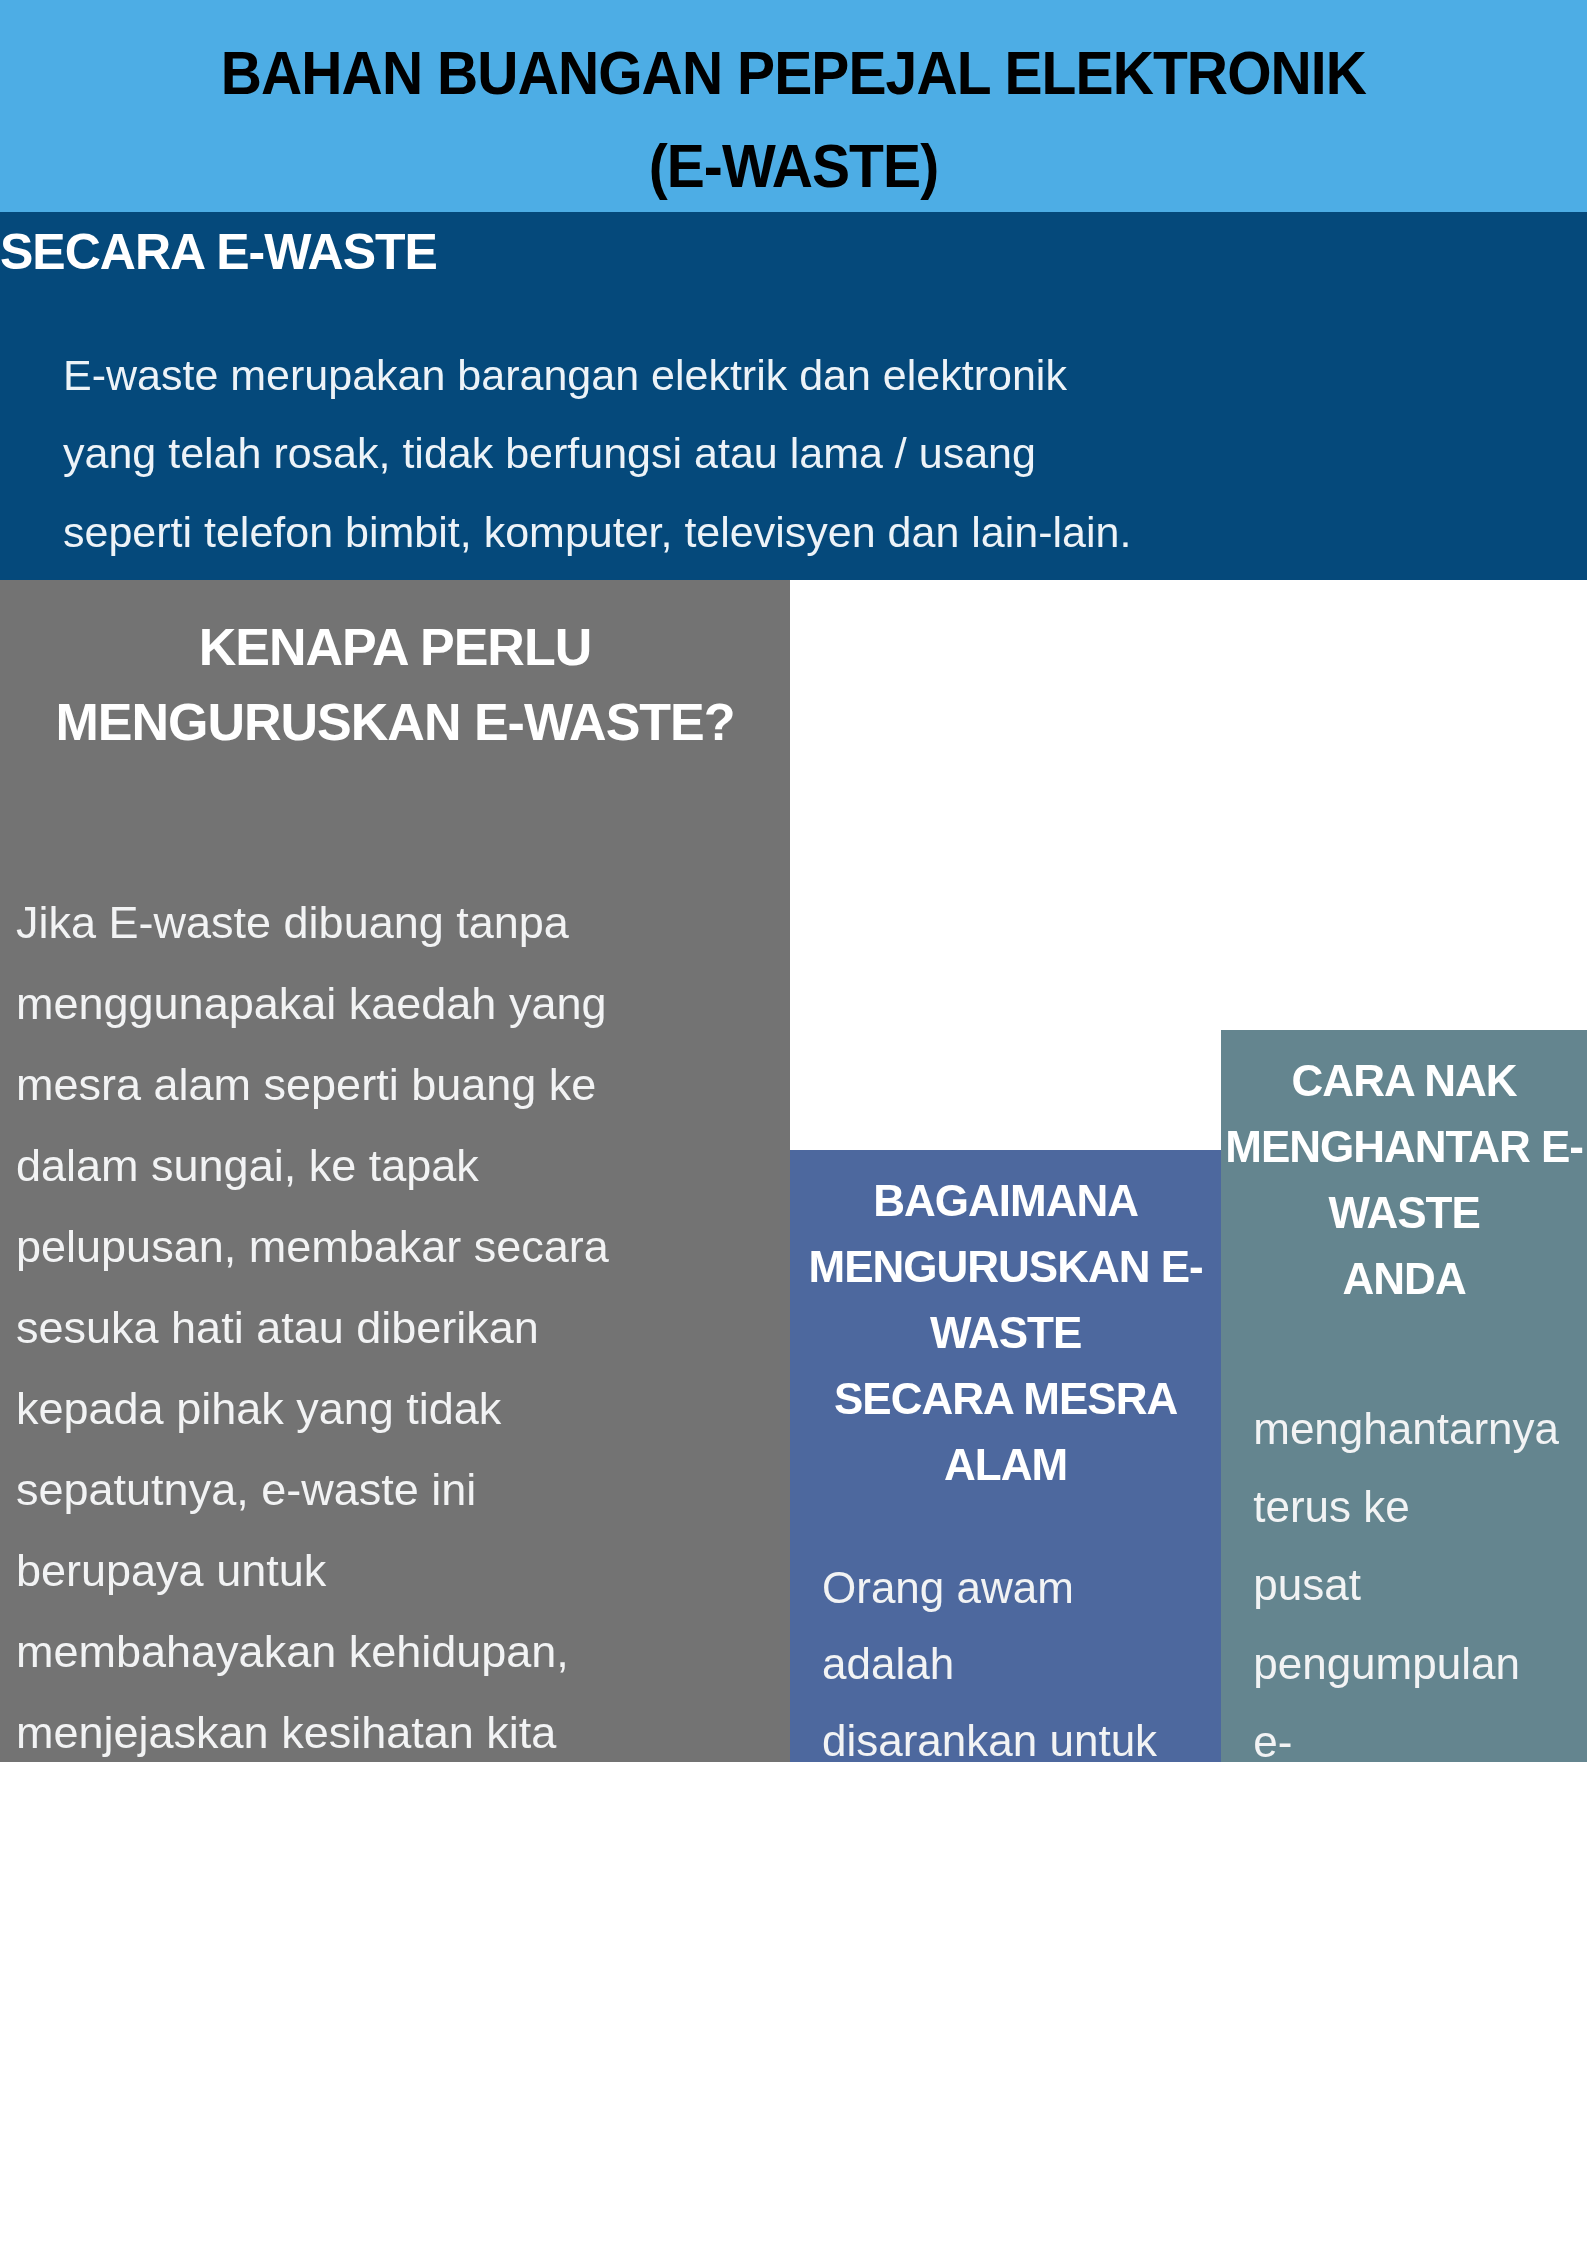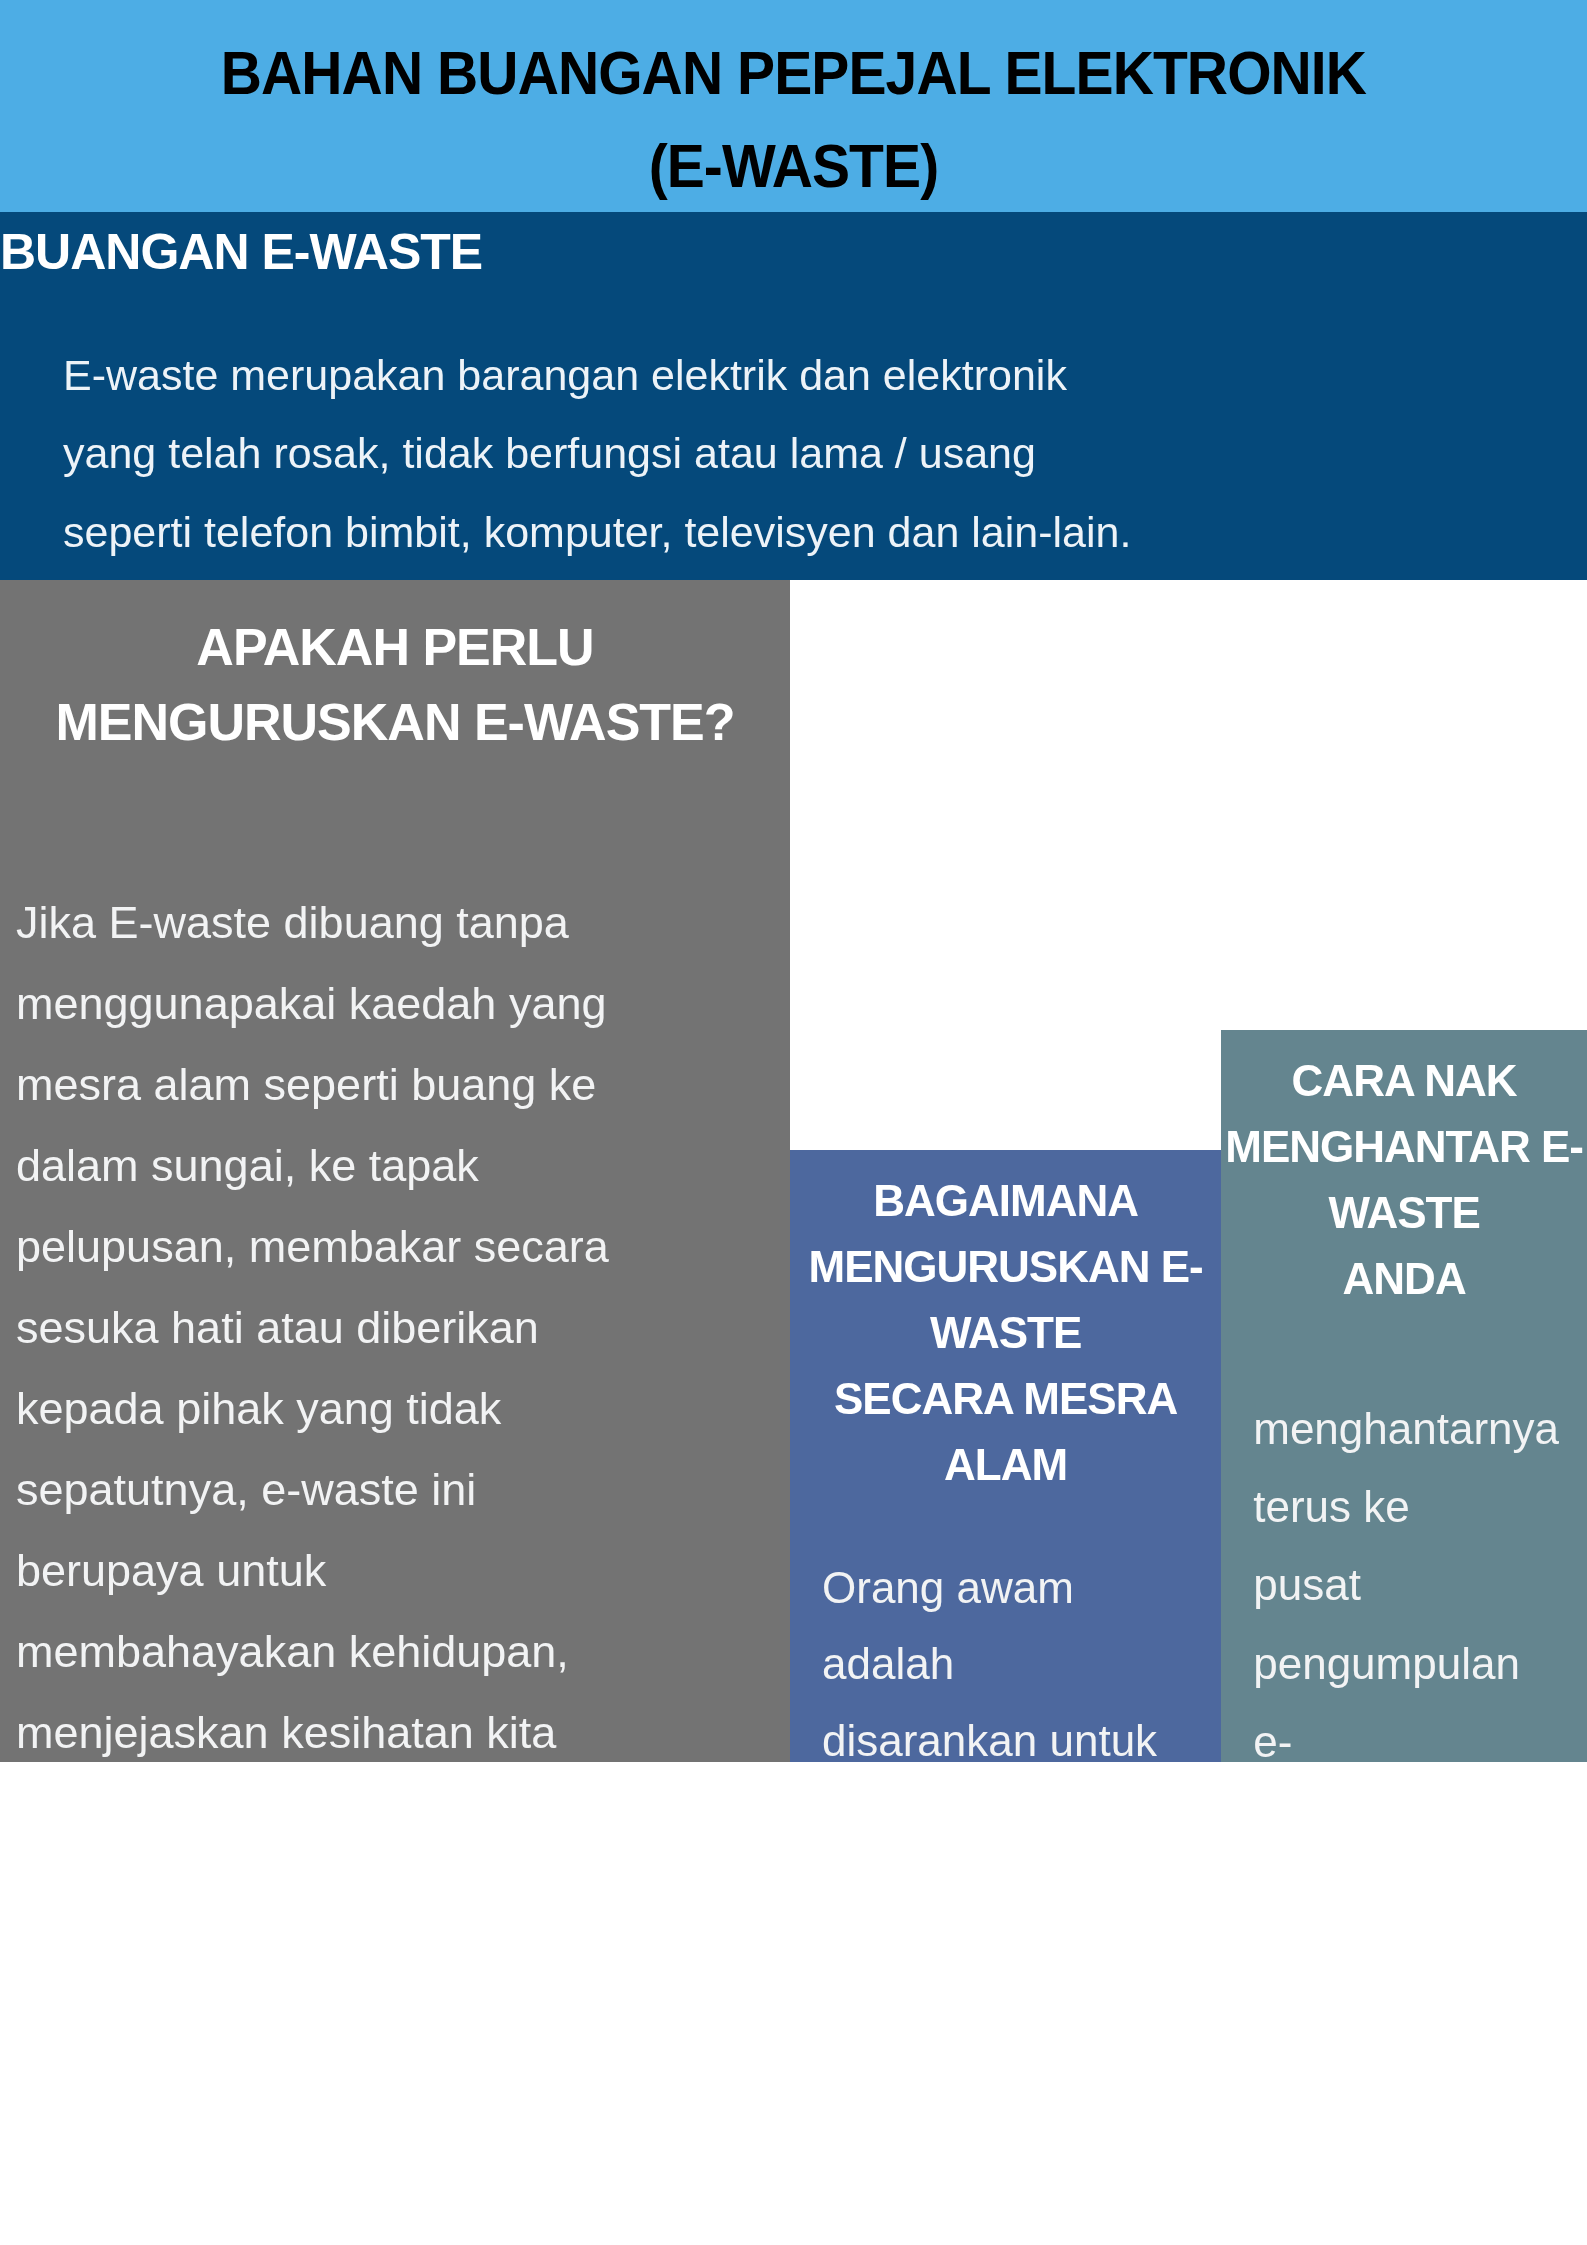--- a/index.html
+++ b/index.html
@@ -140,30 +140,30 @@
 <body>
 
 <div class="page">
 
   <div class="banner">
     <div class="title">BAHAN BUANGAN PEPEJAL ELEKTRONIK
 (E-WASTE)</div>
   </div>
 
   <div class="intro">
-    <h2 class="intro-heading">BUANGAN E-WASTE</h2>
+    <h2 class="intro-heading">SECARA E-WASTE</h2>
     <p class="intro-body">E-waste merupakan barangan elektrik dan elektronik
 yang telah rosak, tidak berfungsi atau lama / usang
 seperti telefon bimbit, komputer, televisyen dan lain-lain.</p>
   </div>
 
   <div class="columns">
 
     <div class="col-left">
-      <h2 class="col-heading">APAKAH PERLU
+      <h2 class="col-heading">KENAPA PERLU
 MENGURUSKAN E-WASTE?</h2>
       <p class="col-body">Jika E-waste dibuang tanpa
 menggunapakai kaedah yang
 mesra alam seperti buang ke
 dalam sungai, ke tapak
 pelupusan, membakar secara
 sesuka hati atau diberikan
 kepada pihak yang tidak
 sepatutnya, e-waste ini
 berupaya untuk

